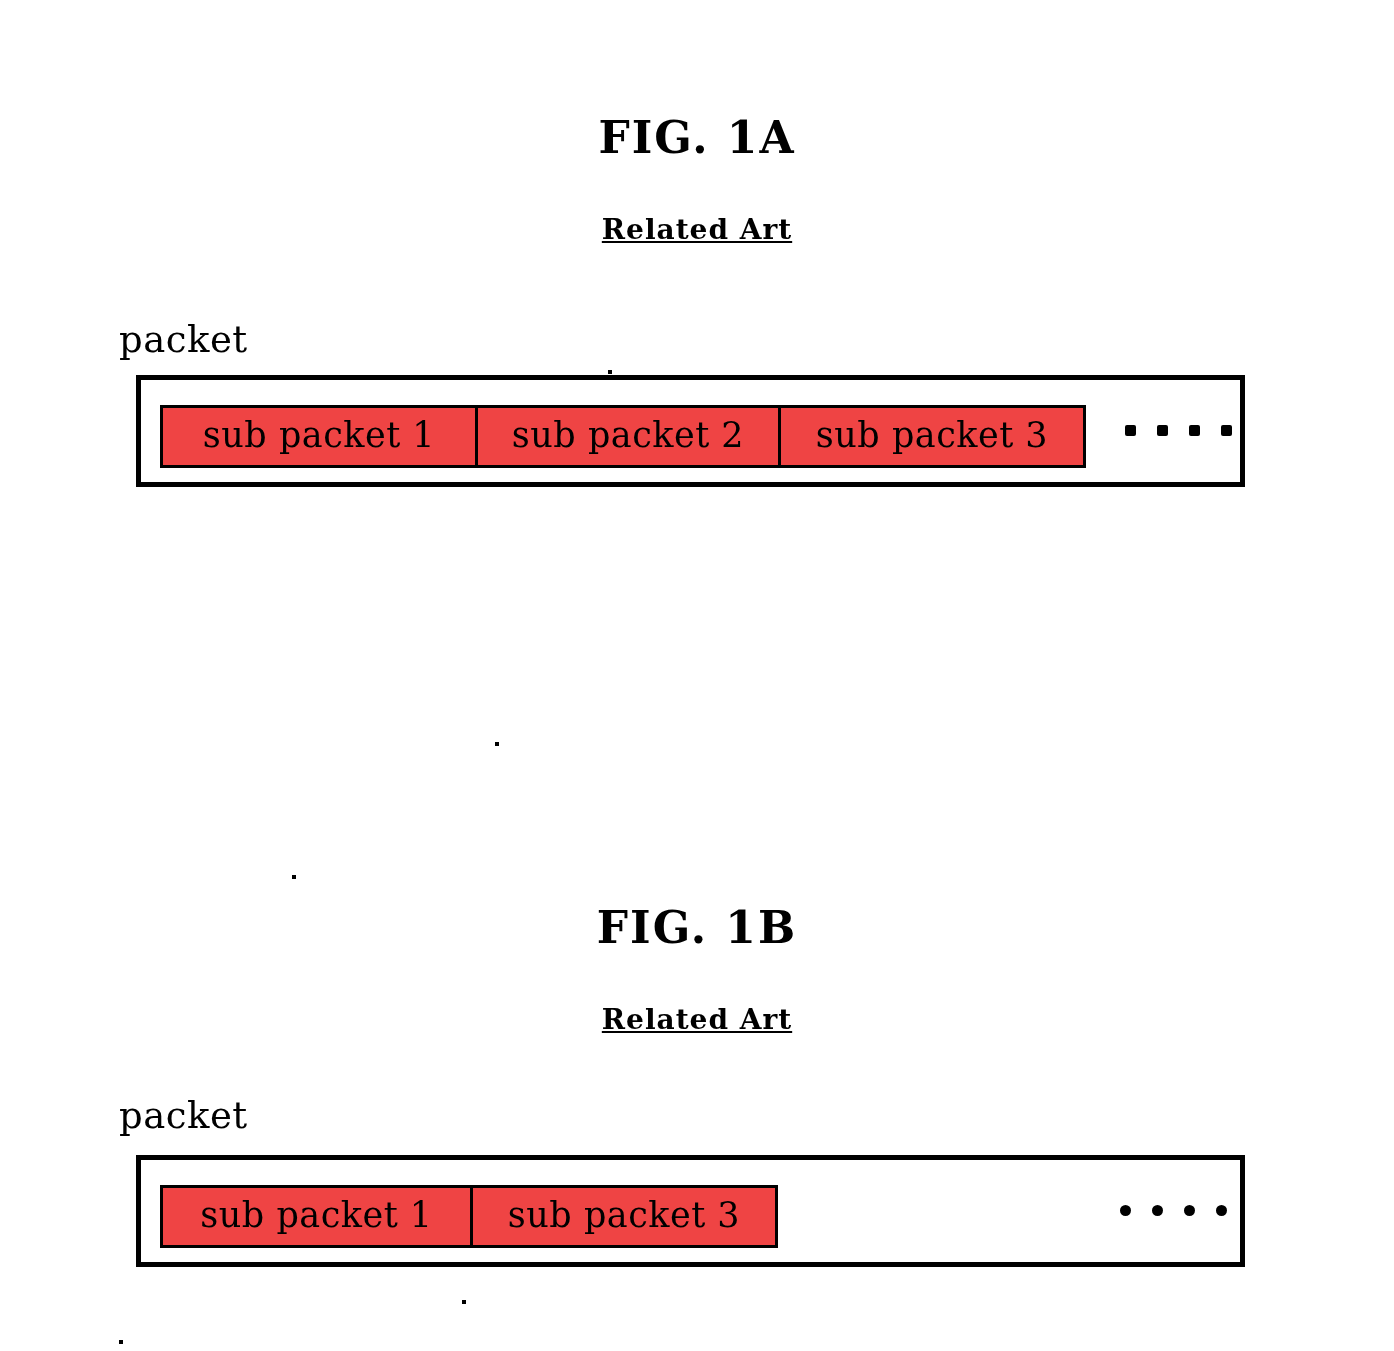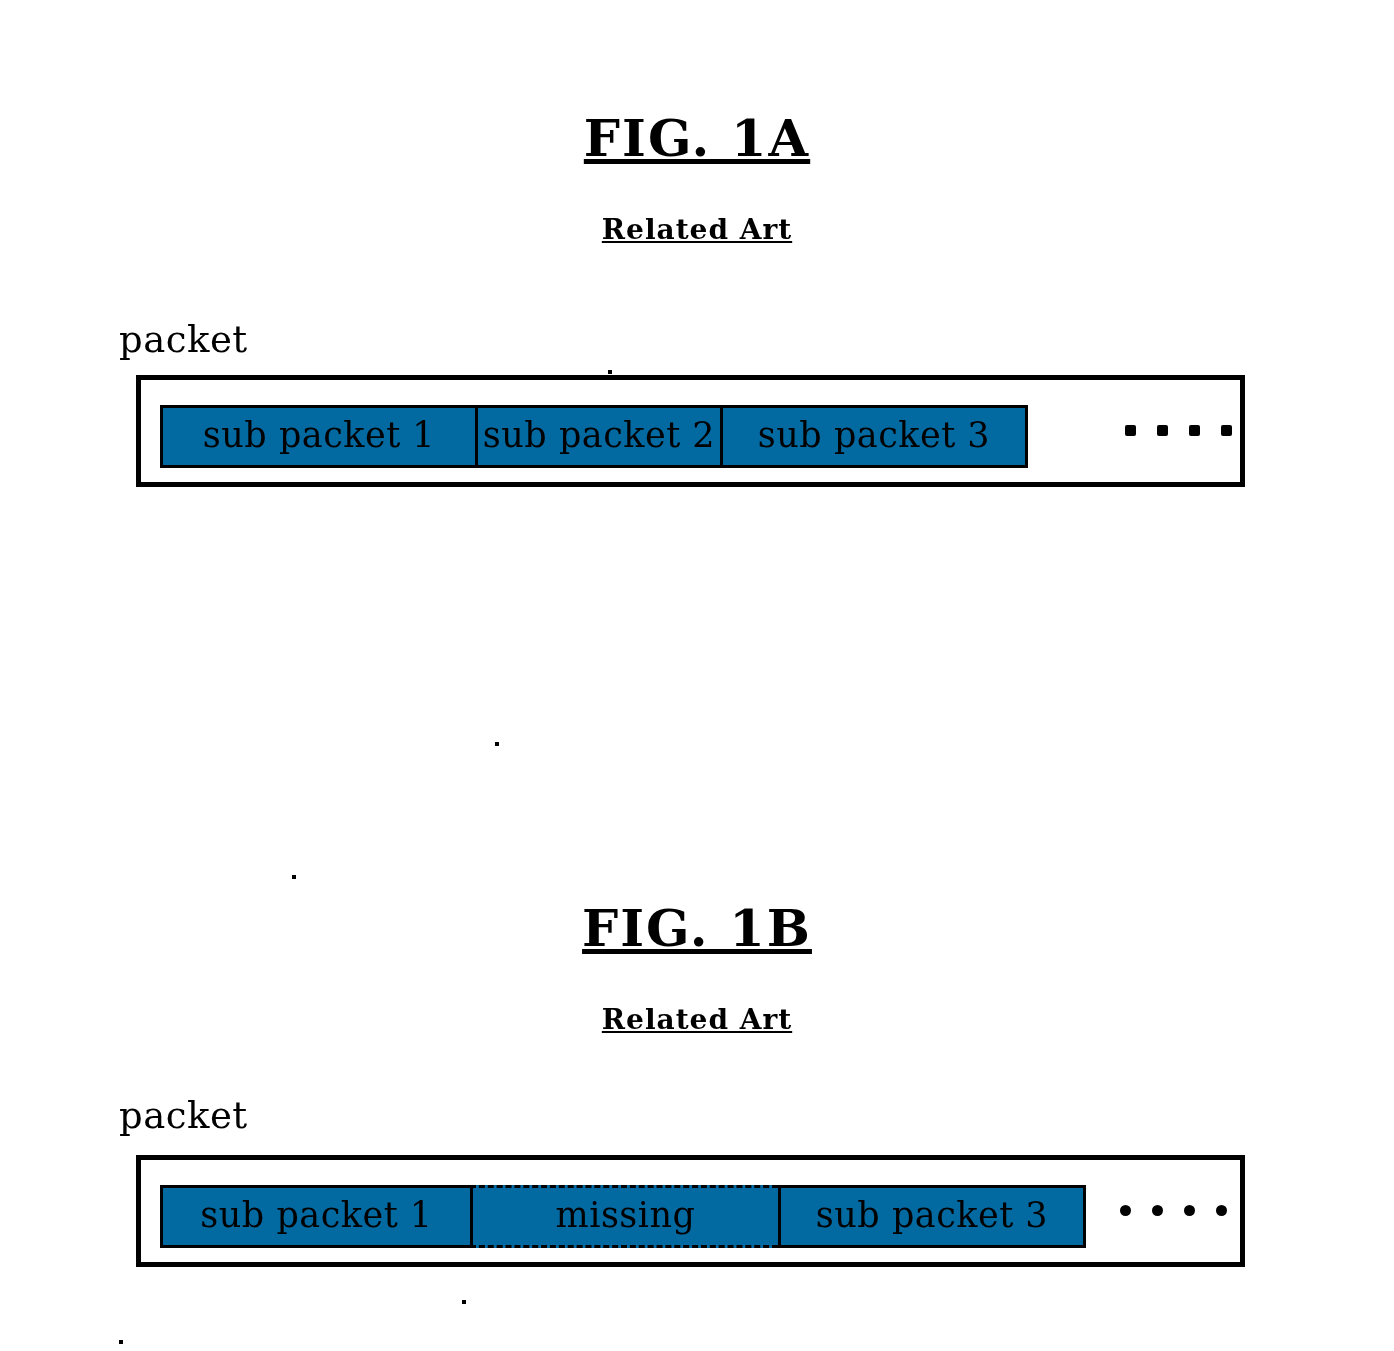--- a/index.html
+++ b/index.html
@@ -29,23 +29,22 @@
     left: 0;
     width: 1394px;
     text-align: center;
     font-family: "DejaVu Serif", "Liberation Serif", serif;
     font-weight: 700;
     letter-spacing: 2px;
     white-space: pre;
   }
   .fig-title .line1 {
     display: block;
-    font-size: 51px;
+    font-size: 44px;
     line-height: 52px;
-    text-decoration: underline;
   }
   .fig-title .line2 {
     display: block;
     font-size: 28px;
     line-height: 56px;
     letter-spacing: 1px;
     text-decoration: underline;
   }
 
   #fig1a-title { top: 74px; }
@@ -87,41 +86,41 @@
   }
 
   .subpacket {
     position: relative;
     box-sizing: border-box;
     border: 3px solid #000;
     border-right-width: 0;
     display: flex;
     align-items: center;
     justify-content: center;
-    background: #0369a1;
+    background: #ef4444;
   }
   .subpacket:last-of-type {
     border-right-width: 3px;
   }
   .subpacket.dashed {
     border-top-style: dashed;
     border-bottom-style: dashed;
   }
   .subpacket-label {
     font-family: "DejaVu Serif", "Liberation Serif", serif;
     font-size: 35px;
     line-height: 35px;
     letter-spacing: 0.5px;
     white-space: pre;
     transform: translateY(-1px);
   }
 
   
   #fig1a-sp1 { width: 315px; }
-  #fig1a-sp2 { width: 245px; }
+  #fig1a-sp2 { width: 303px; }
   #fig1a-sp3 { width: 308px; }
 
   #fig1b-sp1 { width: 310px; }
   #fig1b-sp2 { width: 308px; }
   #fig1b-sp3 { width: 308px; }
 
   
   .dots {
     position: absolute;
     display: flex;
@@ -190,23 +189,20 @@
 
   <div class="packet-label" id="fig1b-packet-label">packet</div>
 
   <div class="packet-frame" id="fig1b-frame">
     <div class="subpacket-strip">
 
       <div class="subpacket" id="fig1b-sp1">
         <span class="subpacket-label">sub packet 1</span>
       </div>
 
-      <div class="subpacket dashed" id="fig1b-sp2">
-        <span class="subpacket-label">missing</span>
-      </div>
 
       <div class="subpacket" id="fig1b-sp3">
         <span class="subpacket-label">sub packet 3</span>
       </div>
 
     </div>
   </div>
 
   <div class="dots" id="fig1b-dots">
     <span class="dot"></span>

